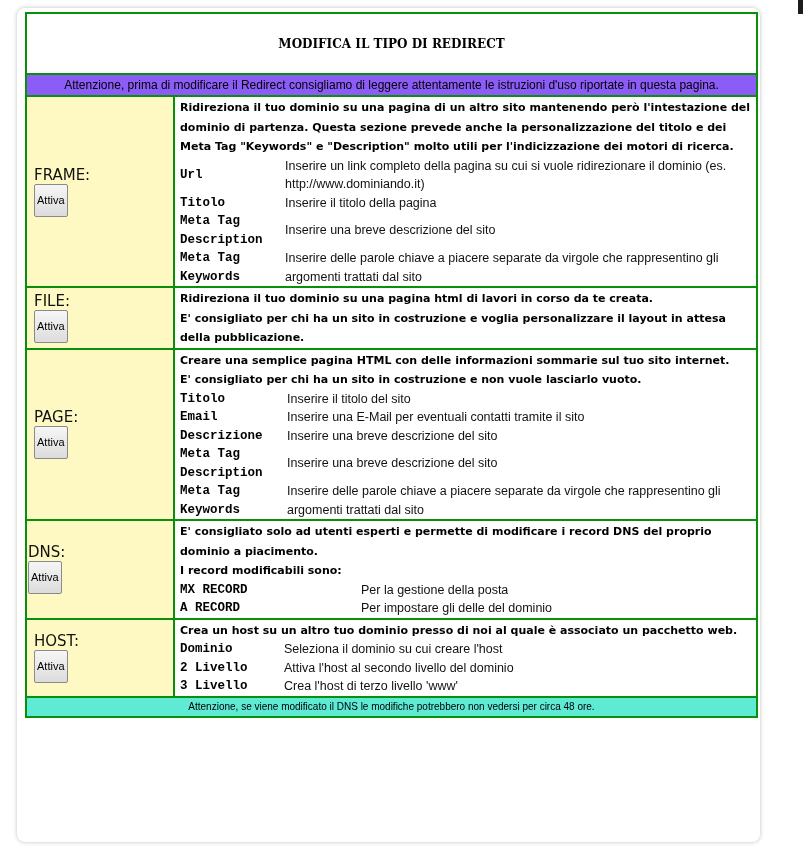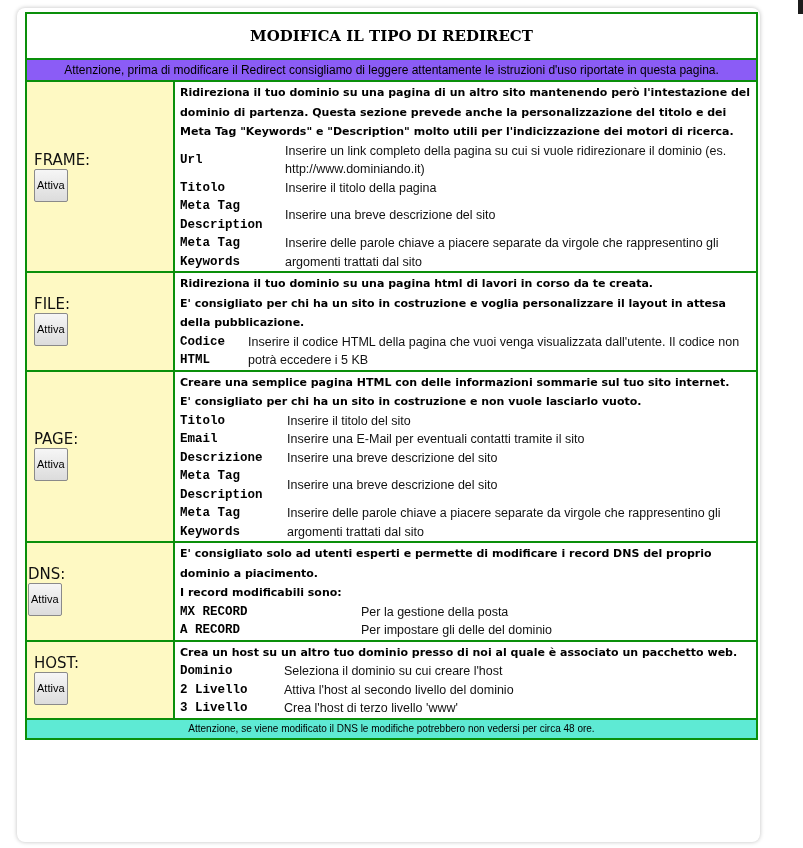--- a/index.html
+++ b/index.html
@@ -10,22 +10,22 @@
     position: absolute; left: 17px; top: 8px; width: 743px; height: 834px;
     background: #fff; border-radius: 8px;
     box-shadow: 0 0 4px rgba(0,0,0,0.25);
   }
   .corner-mark { position: absolute; left: 798px; top: 0; width: 5px; height: 14px; background: #1c1c1c; }
   .main-table {
     position: absolute; left: 25px; top: 12px; width: 733px;
     border-collapse: collapse; table-layout: fixed;
   }
   .main-table td { border: 2px solid #0a8f0a; padding: 0; vertical-align: top; }
-  .title-cell { height: 46px; text-align: center; vertical-align: middle !important;
-                font-family: "DejaVu Serif", serif; font-weight: bold; font-size: 15px; background:#fff;
+  .title-cell { height: 61px; text-align: center; vertical-align: middle !important;
+                font-family: "DejaVu Serif", serif; font-weight: bold; font-size: 12px; background:#fff;
                 border-top: 2px solid #0a8f0a; }
   .warn-cell { background: #8b5cf6; text-align: center; font-size: 12px; line-height: 18px;
                padding: 1px 20px 1px 20px !important; font-family: "Liberation Sans", sans-serif; }
   .label-cell { background: #fef9c3; width: 148px; vertical-align: middle !important;
                 padding-left: 7px !important; }
   .label-cell .lbl { font-size: 15px; line-height: 17px; font-family: "DejaVu Sans", sans-serif; color:#111; }
   .attiva-btn {
     display: inline-block; font-family: "Liberation Sans", sans-serif; font-size: 11px;
     padding: 9px 2px; border: 1px solid #8a8a8a; border-radius: 2px;
     background: linear-gradient(#f6f6f6, #dcdcdc); color: #000; line-height: 13px;
@@ -93,32 +93,20 @@
   </tr>
 
   <tr>
     <td class="label-cell">
       <div class="lbl">FILE:</div>
       <button class="attiva-btn">Attiva</button>
     </td>
     <td class="desc-cell">
       <div class="intro">Ridireziona il tuo dominio su una pagina html di lavori in corso da te creata.</div>
       <div class="intro">E' consigliato per chi ha un sito in costruzione e voglia personalizzare il layout in attesa della pubblicazione.</div>
-      <table class="sub">
-        <colgroup>
-              <col style="width:68px">
-              <col>
-            </colgroup>
-        <tbody>
-              <tr>
-                <td class="k">Codice HTML</td>
-                <td class="v">Inserire il codice HTML della pagina che vuoi venga visualizzata dall'utente. Il codice non potrà eccedere i 5 KB</td>
-              </tr>
-      </tbody>
-          </table>
     </td>
   </tr>
 
   <tr>
     <td class="label-cell">
       <div class="lbl">PAGE:</div>
       <button class="attiva-btn">Attiva</button>
     </td>
     <td class="desc-cell">
       <div class="intro">Creare una semplice pagina HTML con delle informazioni sommarie sul tuo sito internet.</div>

